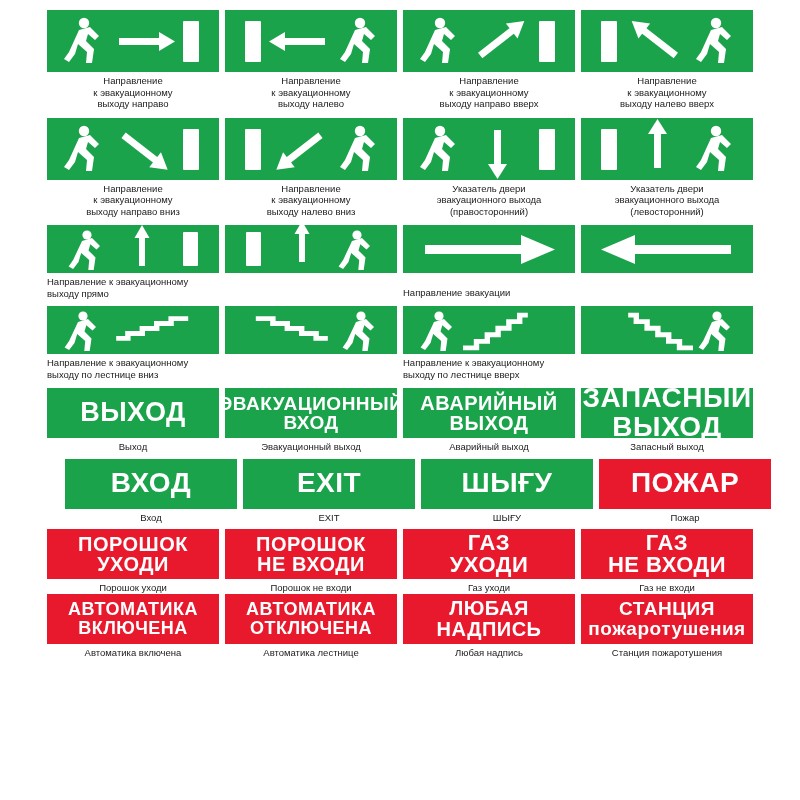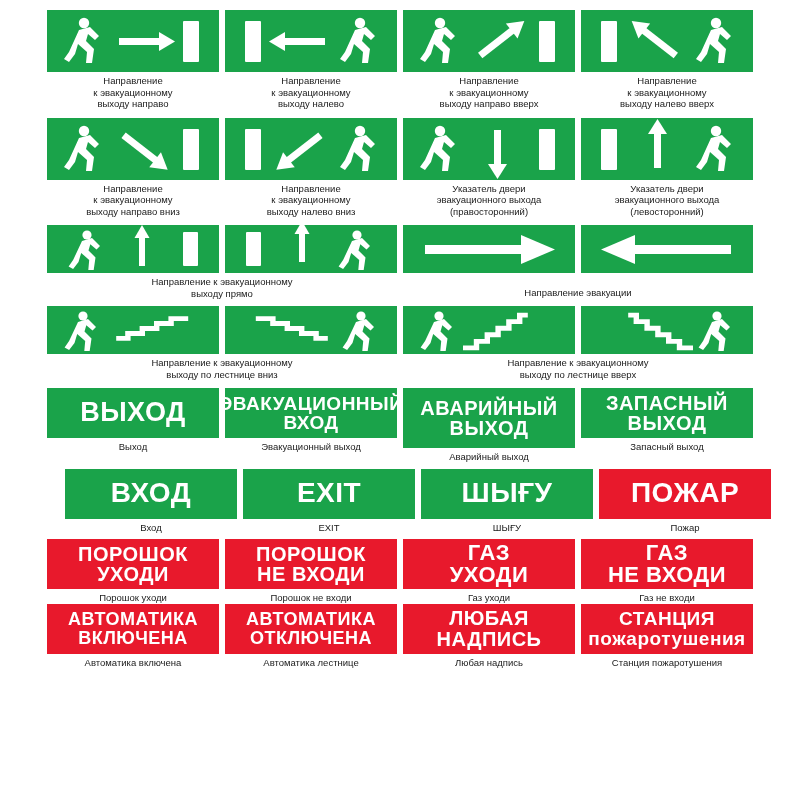--- a/index.html
+++ b/index.html
@@ -32,21 +32,21 @@
   .txtsign{
     display:flex;align-items:center;justify-content:center;
     color:#ffffff;font-weight:bold;text-align:center;
     letter-spacing:.5px;
     line-height:1.02;
     padding:0 4px;
     box-sizing:border-box;
   }
   .txtsign span{display:block;white-space:pre-line;}
   .grp-cap{
-    text-align:center;font-size:9.5px;line-height:11.5px;color:#1a1a1a;margin-top:3px;
+    text-align:left;font-size:9.5px;line-height:11.5px;color:#1a1a1a;margin-top:3px;
     white-space:pre-line;
   }
   svg{display:block;}
 </style>
 </head>
 <body>
 
 <div class="sheet">
 
   <div class="row" style="margin-top:10px;">
@@ -331,28 +331,28 @@
       <div class="cap">Выход</div>
     </div>
     <div class="cell">
       <div class="sign txtsign" style="width:172px;height:50px;font-size:19px;">
         <span>ЭВАКУАЦИОННЫЙ
 ВХОД</span>
       </div>
       <div class="cap">Эвакуационный выход</div>
     </div>
     <div class="cell">
-      <div class="sign txtsign" style="width:172px;height:60px;font-size:20px;">
+      <div class="sign txtsign" style="width:172px;height:50px;font-size:20px;">
         <span>АВАРИЙНЫЙ
 ВЫХОД</span>
       </div>
       <div class="cap">Аварийный выход</div>
     </div>
     <div class="cell">
-      <div class="sign txtsign" style="width:172px;height:50px;font-size:20px;">
+      <div class="sign txtsign" style="width:172px;height:50px;font-size:28px;">
         <span>ЗАПАСНЫЙ
 ВЫХОД</span>
       </div>
       <div class="cap">Запасный выход</div>
     </div>
   </div>
 
   <div class="row" style="margin-top:6px;margin-left:36px;">
     <div class="cell">
       <div class="sign txtsign" style="width:172px;height:50px;font-size:28px;">

